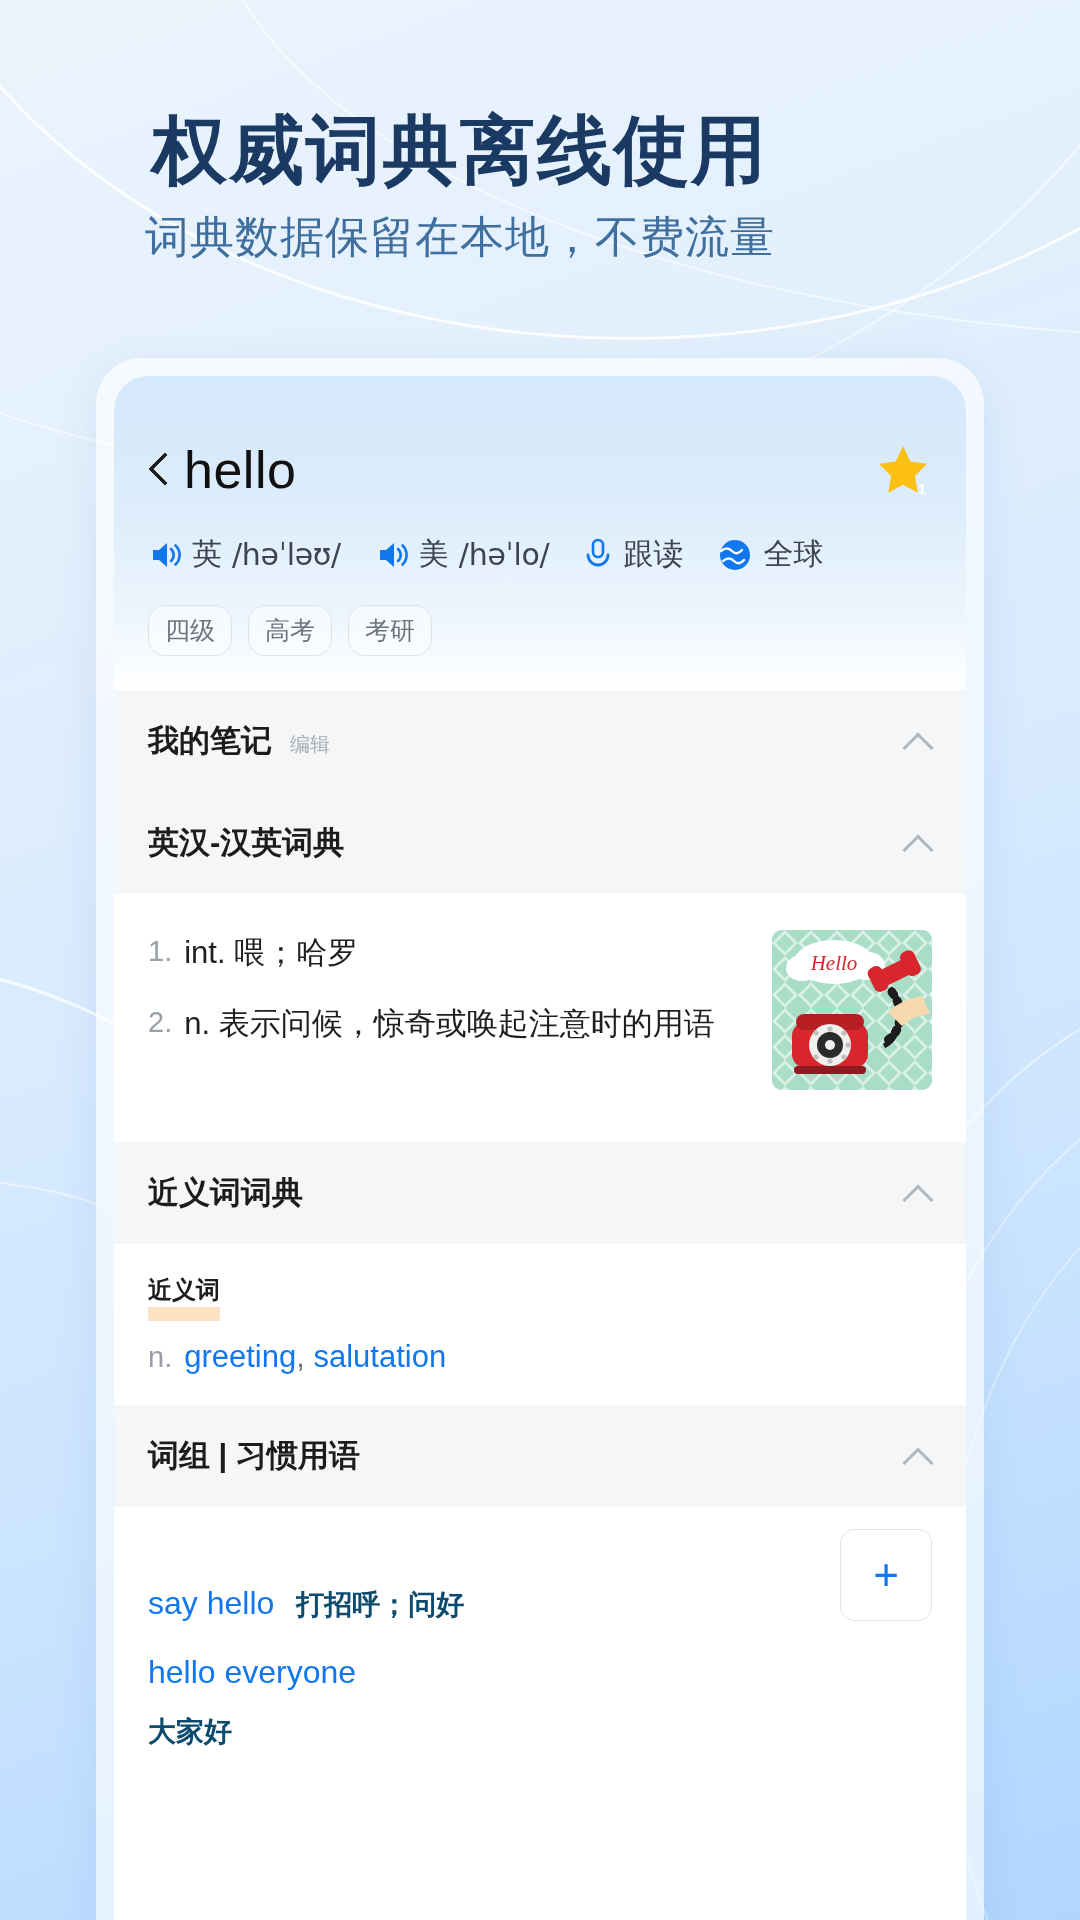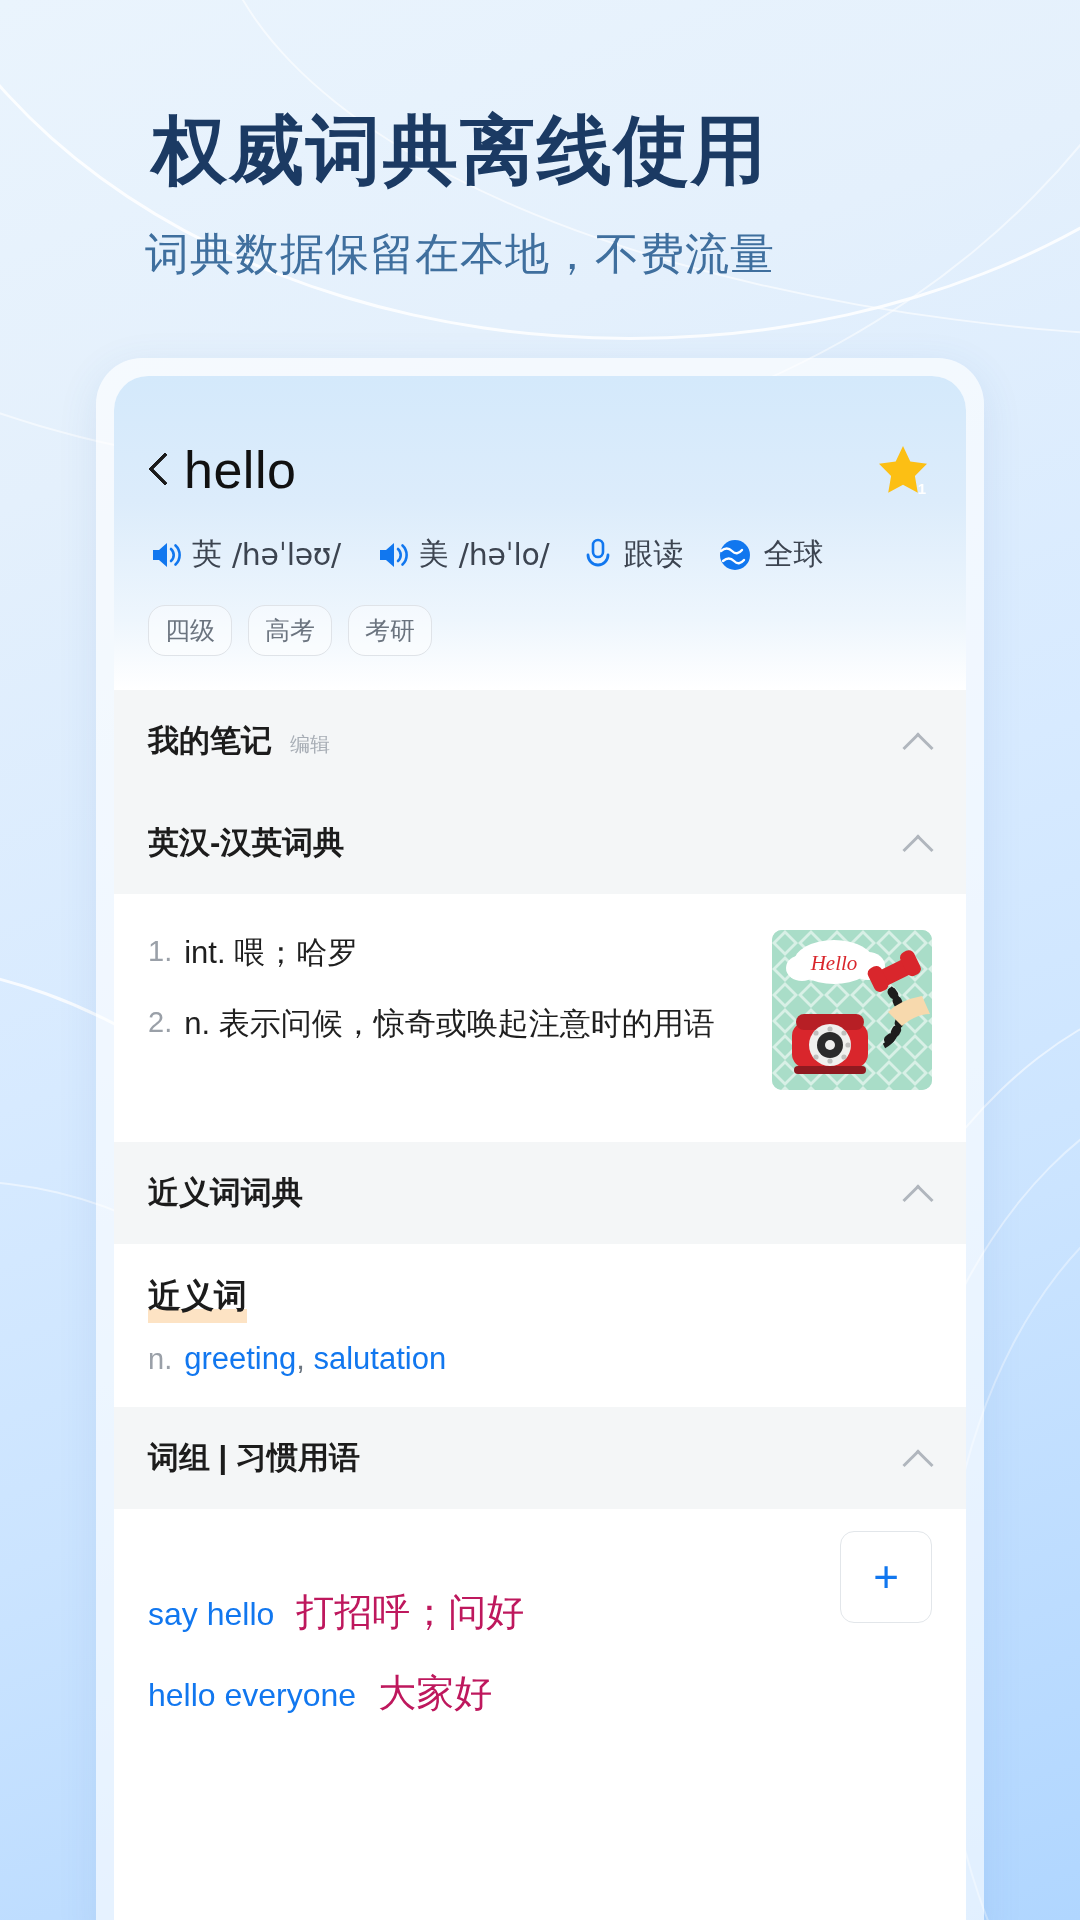--- a/index.html
+++ b/index.html
@@ -33,21 +33,21 @@
   
   .headline-wrap { position: absolute; top: 108px; left: 0; width: 920px; text-align: center; }
   .headline {
     font-size: 75px;
     font-weight: bold;
     color: #1b3a63;
     letter-spacing: 2px;
     line-height: 1.12;
   }
   .subhead {
-    margin-top: 33px;
+    margin-top: 16px;
     font-size: 44px;
     color: #3f6f9e;
     letter-spacing: 1px;
   }
 
   
   .phone-shell {
     position: absolute;
     left: 96px;
     top: 358px;
@@ -179,37 +179,37 @@
     width: 160px; height: 160px;
     border-radius: 10px;
     overflow: hidden;
     flex: none;
     background: #b7e3d4;
   }
 
   
   .syn-label {
     display: inline-block;
-    font-size: 33px;
+    font-size: 24px;
     font-weight: bold;
     color: #1c1c1c;
     background: linear-gradient(to top, #fde3c4 0 14px, transparent 14px 100%);
-    padding-bottom: 4px;
+    padding-bottom: 15px;
   }
   .syn-line { margin-top: 18px; font-size: 31px; display: flex; gap: 12px; align-items: baseline; }
   .syn-pos { color: #9aa0a8; font-size: 29px; }
   .syn-words { color: #1177ef; }
   .syn-words .sep { color: #6c7681; }
 
   
   .phrase-body { background: #fff; padding: 34px 34px 20px 34px; position: relative; }
   .phrase-row { display: flex; align-items: baseline; gap: 22px; margin-top: 44px; }
-  .phrase-row + .phrase-row { margin-top: 30px; }
+  .phrase-row + .phrase-row { margin-top: 30px; flex-direction: column; }
   .phrase-en { font-size: 32px; color: #1177ef; }
-  .phrase-cn { font-size: 38px; color: #be185d; }
+  .phrase-cn { font-size: 28px; color: #0c4a6e; font-weight: bold; }
   .add-btn {
     position: absolute;
     right: 34px;
     top: 22px;
     width: 92px; height: 92px;
     border: 1.5px solid #e2e6ea;
     border-radius: 14px;
     background: #fff;
     display: flex; align-items: center; justify-content: center;
     color: #1177ef;

